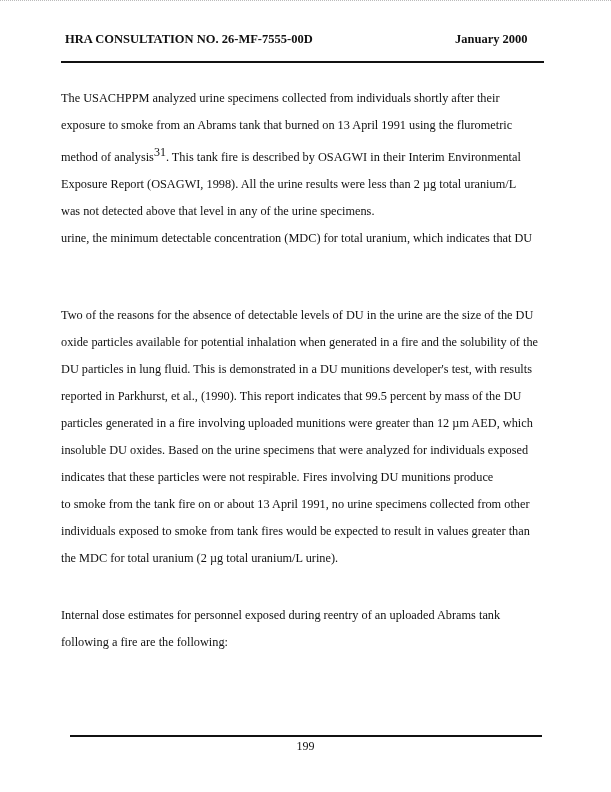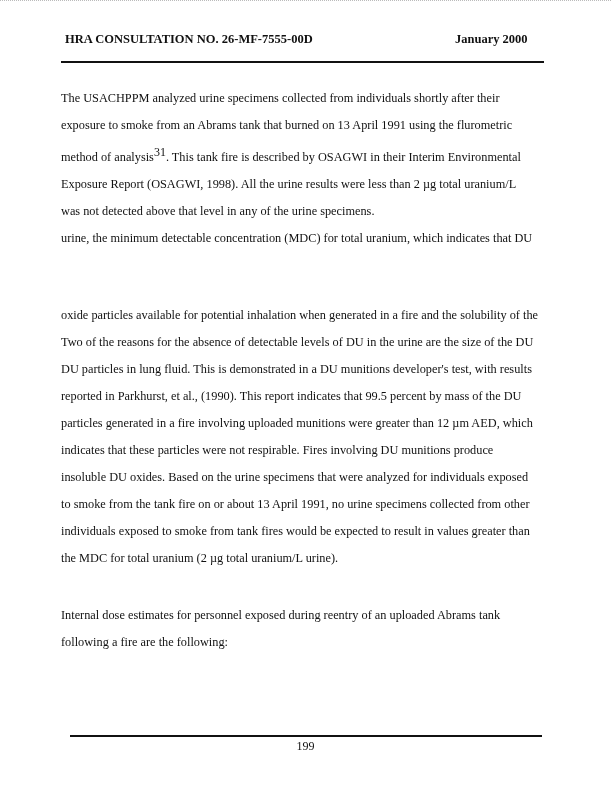--- a/index.html
+++ b/index.html
@@ -33,27 +33,27 @@
 <div class="para p1">
   <span class="line">The USACHPPM analyzed urine specimens collected from individuals shortly after their</span>
   <span class="line">exposure to smoke from an Abrams tank that burned on 13 April 1991 using the flurometric</span>
   <span class="line"><span>method of analysis</span><sup>31</sup><span>.  This tank fire is described by OSAGWI in their Interim Environmental</span></span>
   <span class="line">Exposure Report (OSAGWI, 1998).  All the urine results were less than 2 µg total uranium/L</span>
   <span class="line">was not detected above that level in any of the urine specimens.</span>
   <span class="line">urine, the minimum detectable concentration (MDC) for total uranium, which indicates that DU</span>
 </div>
 
 <div class="para p2">
+  <span class="line">Two of the reasons for the absence of detectable levels of DU in the urine are the size of the DU</span>
   <span class="line">oxide particles available for potential inhalation when generated in a fire and the solubility of the</span>
-  <span class="line">Two of the reasons for the absence of detectable levels of DU in the urine are the size of the DU</span>
   <span class="line">DU particles in lung fluid.  This is demonstrated in a DU munitions developer's test, with results</span>
   <span class="line">reported in Parkhurst, et al., (1990).  This report indicates that 99.5 percent by mass of the DU</span>
   <span class="line">particles generated in a fire involving uploaded munitions were greater than 12 µm AED, which</span>
+  <span class="line">insoluble DU oxides.  Based on the urine specimens that were analyzed for individuals exposed</span>
   <span class="line">indicates that these particles were not respirable.  Fires involving DU munitions produce</span>
-  <span class="line">insoluble DU oxides.  Based on the urine specimens that were analyzed for individuals exposed</span>
   <span class="line">to smoke from the tank fire on or about 13 April 1991, no urine specimens collected from other</span>
   <span class="line">individuals exposed to smoke from tank fires would be expected to result in values greater than</span>
   <span class="line">the MDC for total uranium (2 µg total uranium/L urine).</span>
 </div>
 
 <div class="para p3">
   <span class="line">Internal dose estimates for personnel exposed during reentry of an uploaded Abrams tank</span>
   <span class="line">following a fire are the following:</span>
 </div>
 

